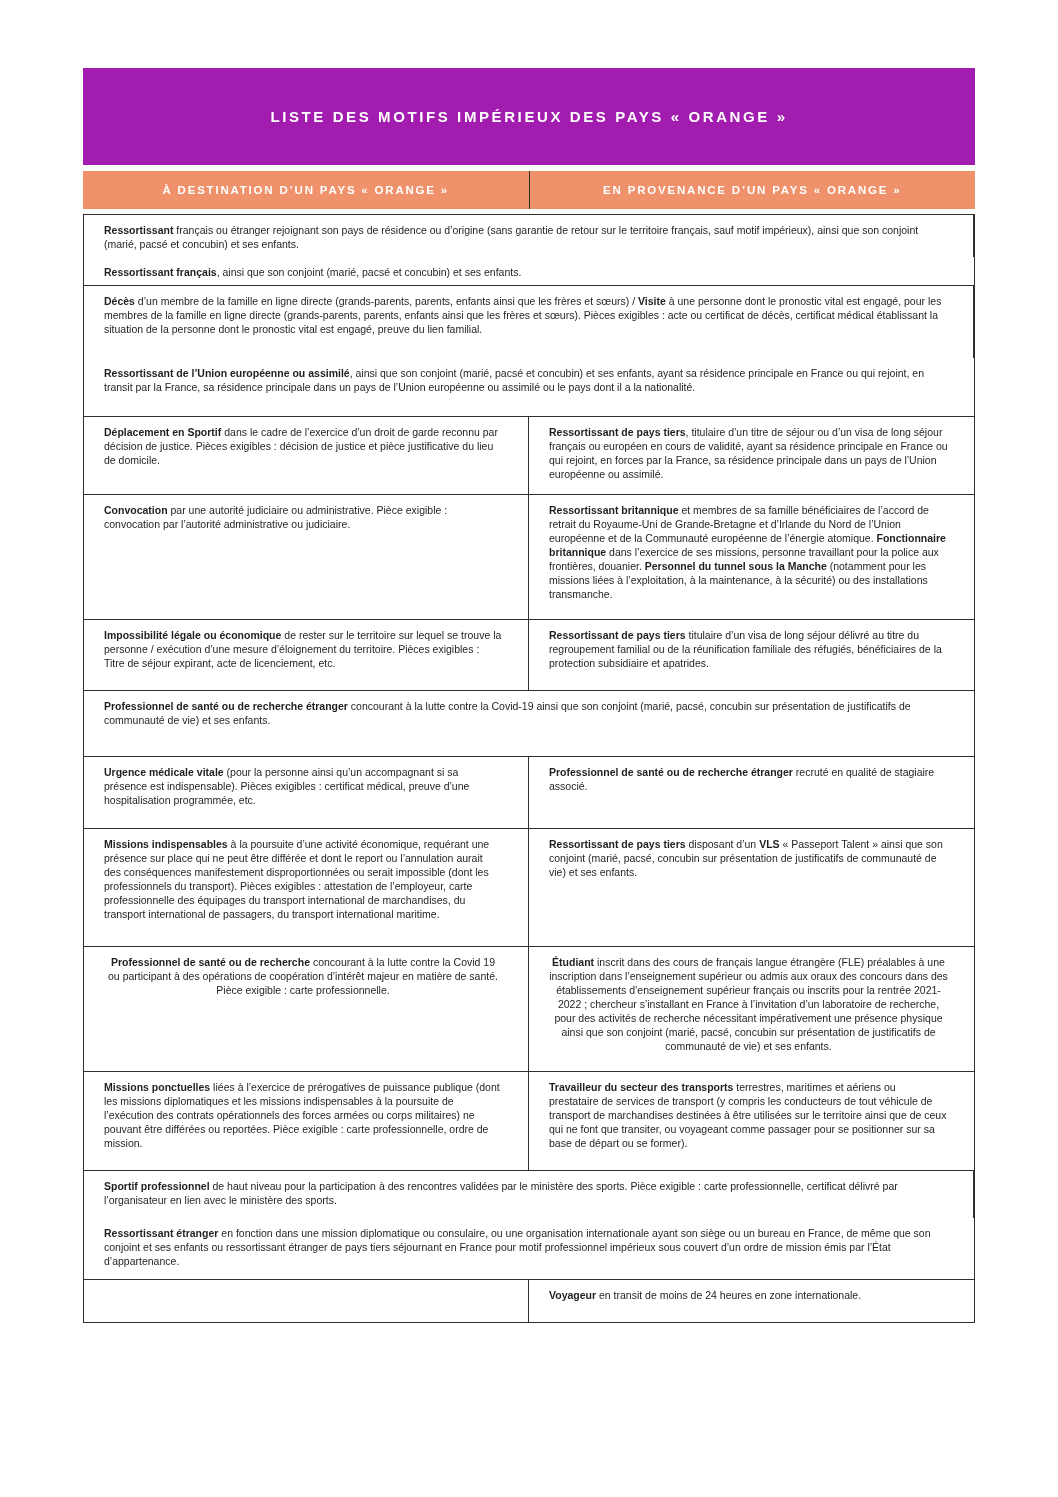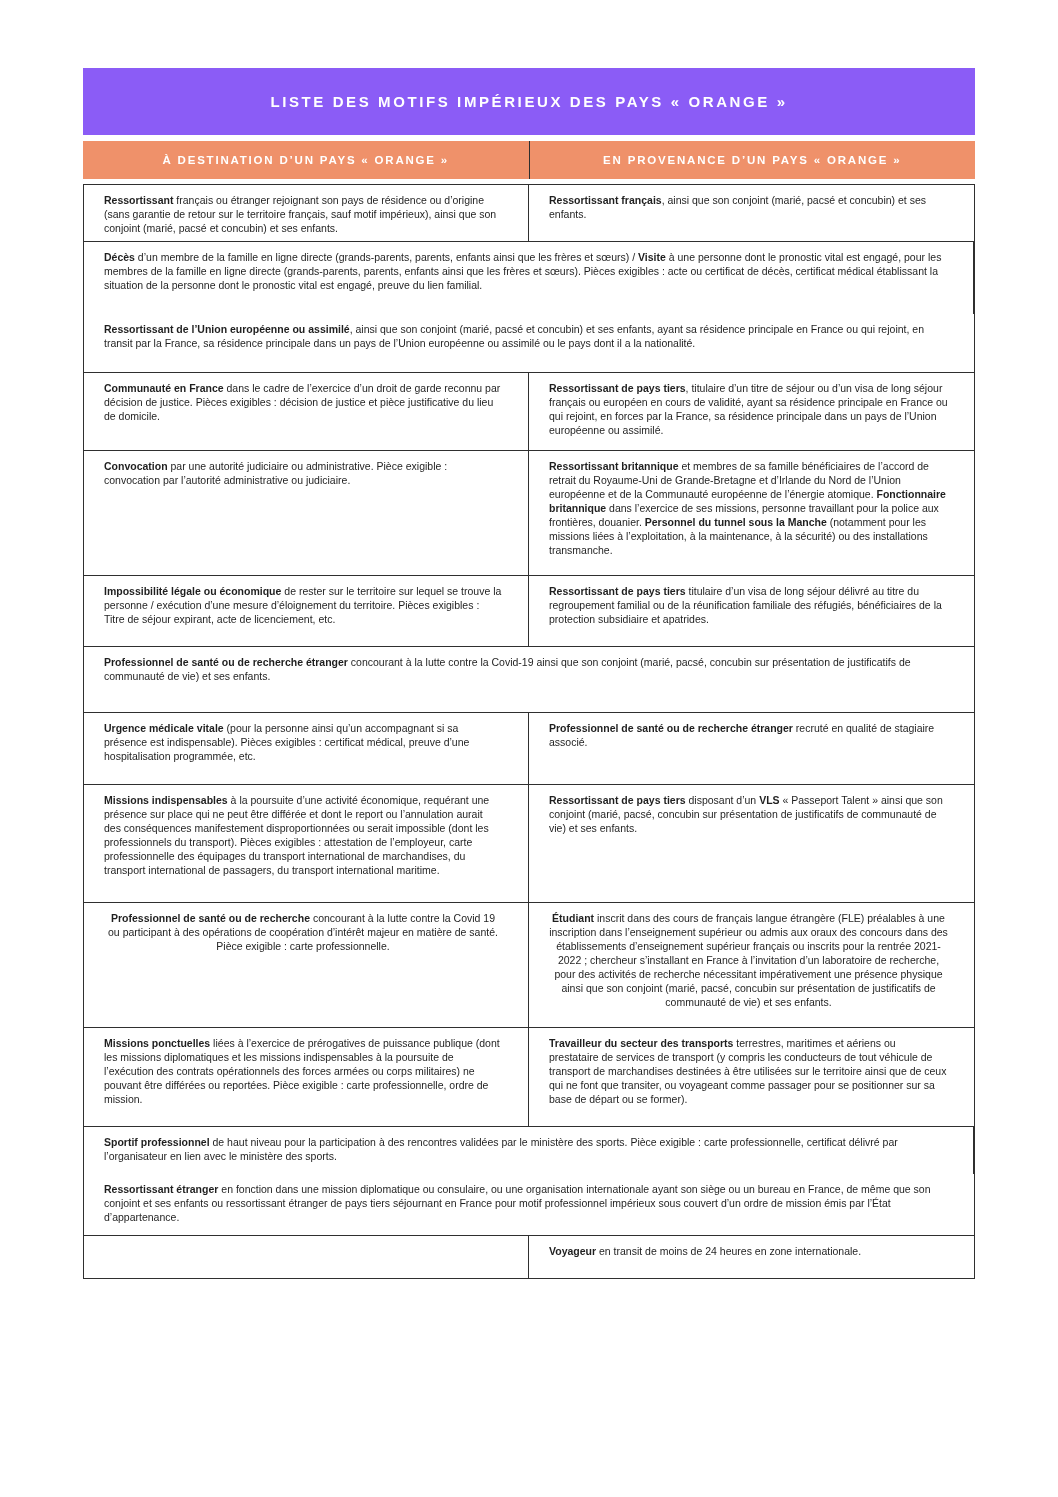--- a/index.html
+++ b/index.html
@@ -1,26 +1,26 @@
 <!DOCTYPE html>
 <html><head>
 <meta charset="utf-8">
 <style>
   html,body{margin:0;padding:0;background:#ffffff;}
   body{width:1058px;height:1497px;position:relative;font-family:"Liberation Sans",sans-serif;}
   .sheet{position:absolute;left:83px;top:68px;width:892px;}
-  .title-band{background:#8b5cf6;height:67px;display:flex;align-items:center;justify-content:center;}
+  .title-band{background:#a21caf;height:97px;display:flex;align-items:center;justify-content:center;}
   .title-band h1{margin:0;color:#ffffff;font-size:15px;font-weight:bold;letter-spacing:2.6px;text-align:center;}
   .subheader{margin-top:6px;display:flex;height:38px;}
   .subheader .sub-cell{background:#ef916a;flex:1 1 50%;display:flex;align-items:center;justify-content:center;
     color:#ffffff;font-size:11.5px;font-weight:bold;letter-spacing:1.8px;text-align:center;}
   .subheader .sub-cell.left{border-right:1px solid #2f2f2f;}
   .grid{margin-top:5px;border:1px solid #2f2f2f;}
   .t-row{display:flex;border-top:1px solid #2f2f2f;}
-  .t-row:first-child{border-top:none;}
+  .t-row:first-child{border-top:none;flex-direction:column;}
   .t-cell{flex:1 1 50%;box-sizing:border-box;padding:8px 26px 6px 20px;
     font-size:10.5px;line-height:14px;color:#1f1f1f;}
   .t-cell.left{border-right:1px solid #2f2f2f;}
   .b{font-weight:bold;}
   
   .t-row:nth-child(1){min-height:50px;}
   .t-row:nth-child(2){min-height:130px;flex-direction:column;}
   .t-row:nth-child(3){min-height:77px;}
   .t-row:nth-child(4){min-height:124px;}
   .t-row:nth-child(5){min-height:70px;}
@@ -46,21 +46,21 @@
   <div class="grid">
     <div class="t-row">
       <div class="t-cell left"><span class="b">Ressortissant</span><span> français ou étranger rejoignant son pays de résidence ou d’origine (sans garantie de retour sur le territoire français, sauf motif impérieux), ainsi que son conjoint (marié, pacsé et concubin) et ses enfants.</span></div>
       <div class="t-cell right"><span class="b">Ressortissant français</span><span>, ainsi que son conjoint (marié, pacsé et concubin) et ses enfants.</span></div>
     </div>
     <div class="t-row">
       <div class="t-cell left"><span class="b">Décès</span><span> d’un membre de la famille en ligne directe (grands-parents, parents, enfants ainsi que les frères et sœurs) / </span><span class="b">Visite</span><span> à une personne dont le pronostic vital est engagé, pour les membres de la famille en ligne directe (grands-parents, parents, enfants ainsi que les frères et sœurs). Pièces exigibles : acte ou certificat de décès, certificat médical établissant la situation de la personne dont le pronostic vital est engagé, preuve du lien familial.</span></div>
       <div class="t-cell right"><span class="b">Ressortissant de l’Union européenne ou assimilé</span><span>, ainsi que son conjoint (marié, pacsé et concubin) et ses enfants, ayant sa résidence principale en France ou qui rejoint, en transit par la France, sa résidence principale dans un pays de l’Union européenne ou assimilé ou le pays dont il a la nationalité.</span></div>
     </div>
     <div class="t-row">
-      <div class="t-cell left"><span class="b">Communauté en France</span><span> dans le cadre de l’exercice d’un droit de garde reconnu par décision de justice. Pièces exigibles : décision de justice et pièce justificative du lieu de domicile.</span></div>
+      <div class="t-cell left"><span class="b">Déplacement en Sportif</span><span> dans le cadre de l’exercice d’un droit de garde reconnu par décision de justice. Pièces exigibles : décision de justice et pièce justificative du lieu de domicile.</span></div>
       <div class="t-cell right"><span class="b">Ressortissant de pays tiers</span><span>, titulaire d’un titre de séjour ou d’un visa de long séjour français ou européen en cours de validité, ayant sa résidence principale en France ou qui rejoint, en forces par la France, sa résidence principale dans un pays de l’Union européenne ou assimilé.</span></div>
     </div>
     <div class="t-row">
       <div class="t-cell left"><span class="b">Convocation</span><span> par une autorité judiciaire ou administrative. Pièce exigible : convocation par l’autorité administrative ou judiciaire.</span></div>
       <div class="t-cell right"><span class="b">Ressortissant britannique</span><span> et membres de sa famille bénéficiaires de l’accord de retrait du Royaume-Uni de Grande-Bretagne et d’Irlande du Nord de l’Union européenne et de la Communauté européenne de l’énergie atomique. </span><span class="b">Fonctionnaire britannique</span><span> dans l’exercice de ses missions, personne travaillant pour la police aux frontières, douanier. </span><span class="b">Personnel du tunnel sous la Manche</span><span> (notamment pour les missions liées à l’exploitation, à la maintenance, à la sécurité) ou des installations transmanche.</span></div>
     </div>
     <div class="t-row">
       <div class="t-cell left"><span class="b">Impossibilité légale ou économique</span><span> de rester sur le territoire sur lequel se trouve la personne / exécution d’une mesure d’éloignement du territoire. Pièces exigibles : Titre de séjour expirant, acte de licenciement, etc.</span></div>
       <div class="t-cell right"><span class="b">Ressortissant de pays tiers</span><span> titulaire d’un visa de long séjour délivré au titre du regroupement familial ou de la réunification familiale des réfugiés, bénéficiaires de la protection subsidiaire et apatrides.</span></div>
     </div>

